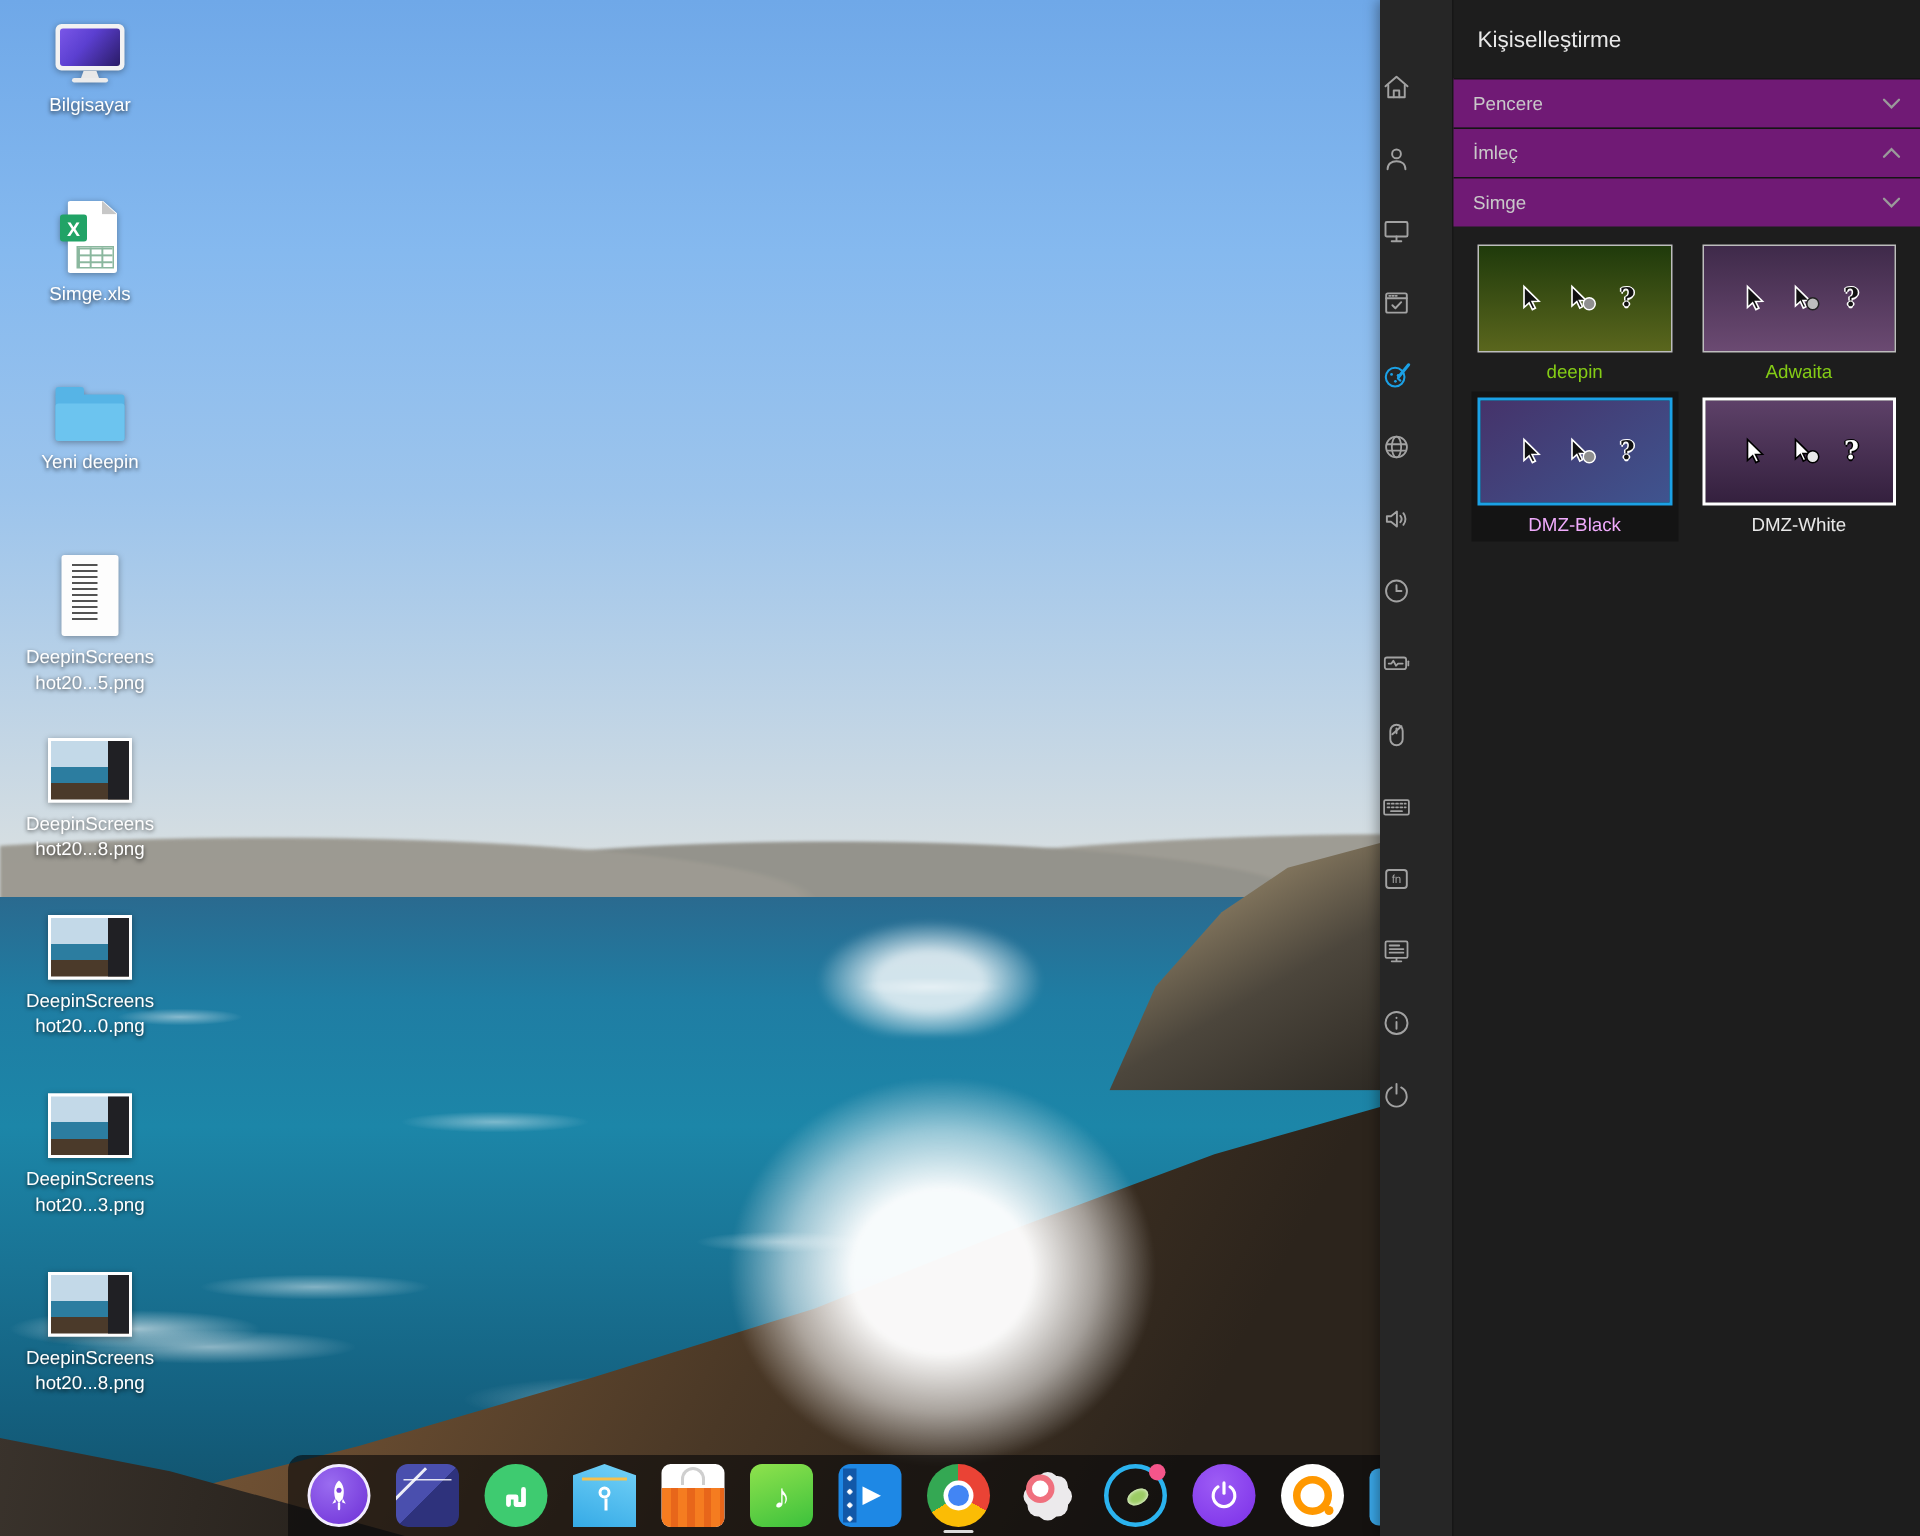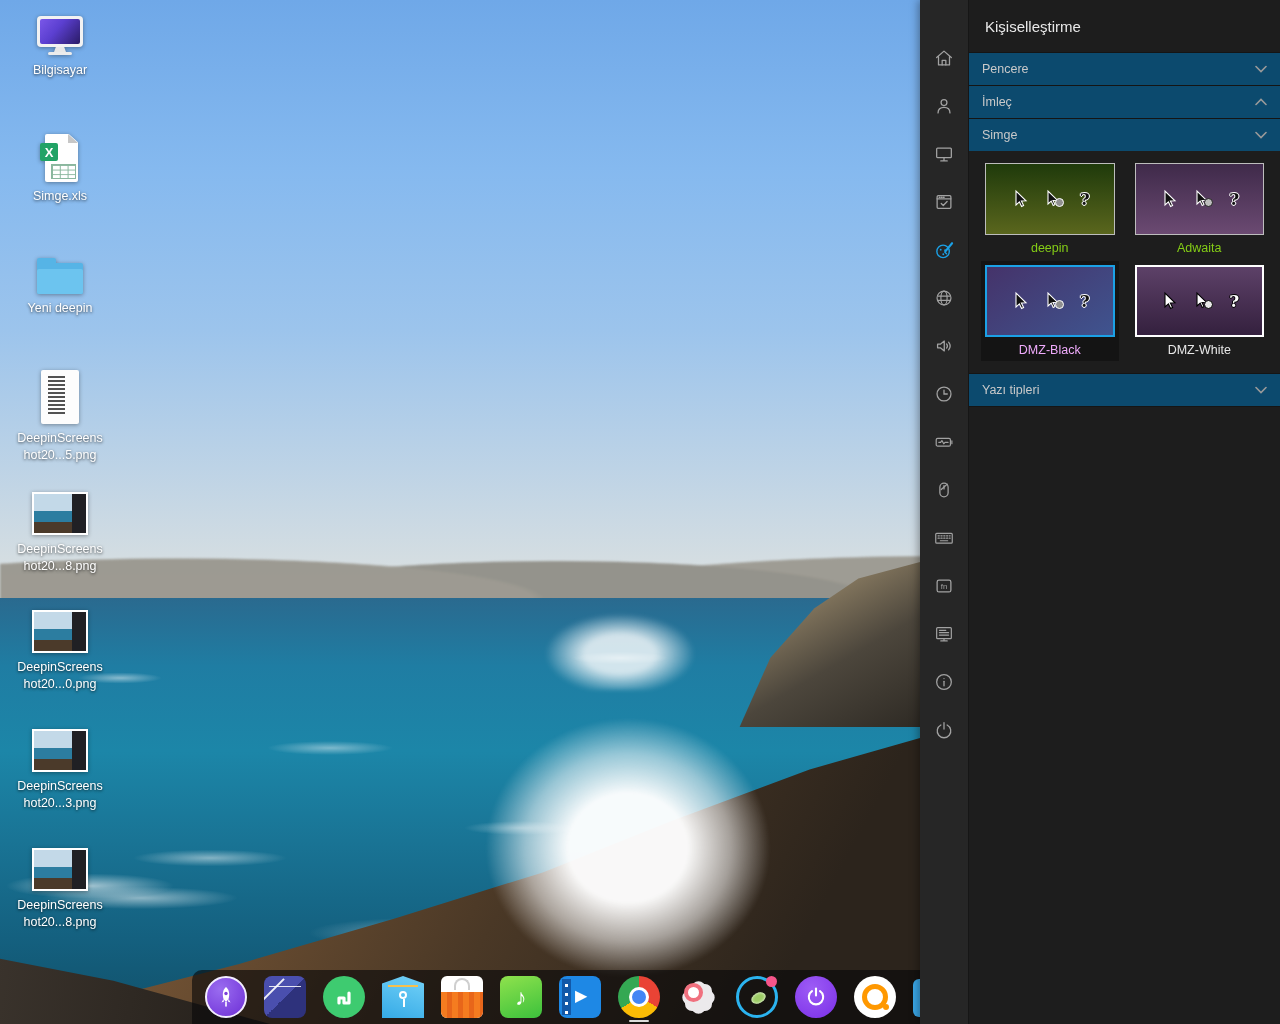--- a/index.html
+++ b/index.html
@@ -131,26 +131,26 @@
   .di-recorder .ring{position:absolute;left:8px;top:8px;width:26px;height:26px;border:5px solid #ff9800;
     border-radius:50%;box-sizing:border-box;}
   .di-recorder .dot{position:absolute;right:7px;bottom:8px;width:6px;height:6px;background:#ff9800;border-radius:50%;}
   .di-partial{width:28px;border-radius:6px;background:#3aa7e8;height:38px;margin-top:2px;}
 
   
   #cc{position:absolute;right:0;top:0;width:360px;height:1024px;display:flex;z-index:20;
     box-shadow:-2px 0 8px rgba(0,0,0,.35);}
   .cc-side{width:48px;background:#262626;padding-top:34px;box-sizing:border-box;
     display:flex;flex-direction:column;align-items:center;flex:none;}
-  .nav{width:48px;height:48px;display:flex;align-items:center;justify-content:center;
+  .nav{width:48px;height:48px;display:flex;align-items:center;
     color:#a2a2a2;cursor:pointer;text-decoration:underline;}
   .nav.active{color:#1ba1e6;}
   .cc-main{flex:1;background:#1d1d1d;border-left:1px solid #161616;}
   .cc-title{height:52px;display:flex;align-items:center;padding:0 16px;color:#e8e8e8;font-size:15px;}
-  .cc-row{height:32px;background:#0c4a6e;border-top:1px solid #151515;display:flex;align-items:center;
+  .cc-row{height:32px;background:#701a75;border-top:1px solid #151515;display:flex;align-items:center;
     justify-content:space-between;padding:0 13px;color:#c9c9c9;font-size:12.5px;cursor:pointer;}
   .cc-row.last{border-bottom:1px solid #151515;}
   .chev{color:#9a9a9a;display:flex;}
 
   .tiles{display:grid;grid-template-columns:1fr 1fr;gap:2px 12px;padding:8px 12px 12px;}
   .cell{padding:4px;cursor:pointer;}
   .cell.sel{background:#141414;}
   .tile{height:72px;border:1px solid #bdbdbd;box-sizing:border-box;display:flex;align-items:center;
     justify-content:center;gap:14px;}
   .cell.sel .tile{border:2px solid #1ba1e6;}
@@ -500,22 +500,14 @@
           <svg width="22" height="20" viewBox="0 0 22 20">
             <path d="M4 2 L4 15 L7.2 12.1 L9.2 16.4 L11 15.5 L9 11.4 L13.4 11.2 Z" fill="#fff" stroke="#000" stroke-width="1.1"></path>
             <circle cx="15.5" cy="13.5" r="4" fill="#e8e8e8" stroke="#000" stroke-width="1"></circle>
           </svg>
           <span class="qmark w">?</span>
         </div>
         <div class="tname">DMZ-White</div>
       </div>
     </div>
 
-    <div class="cc-row last">
-      <span>Yazı tipleri</span>
-      <span class="chev">
-        <svg width="12" height="8" viewBox="0 0 12 8" fill="none" stroke="currentColor" stroke-width="1.6" stroke-linecap="round">
-            <path d="M1 1.5 L6 6.5 L11 1.5"></path>
-          </svg>
-      </span>
-    </div>
   </div>
 </div>
 
 </body></html>

